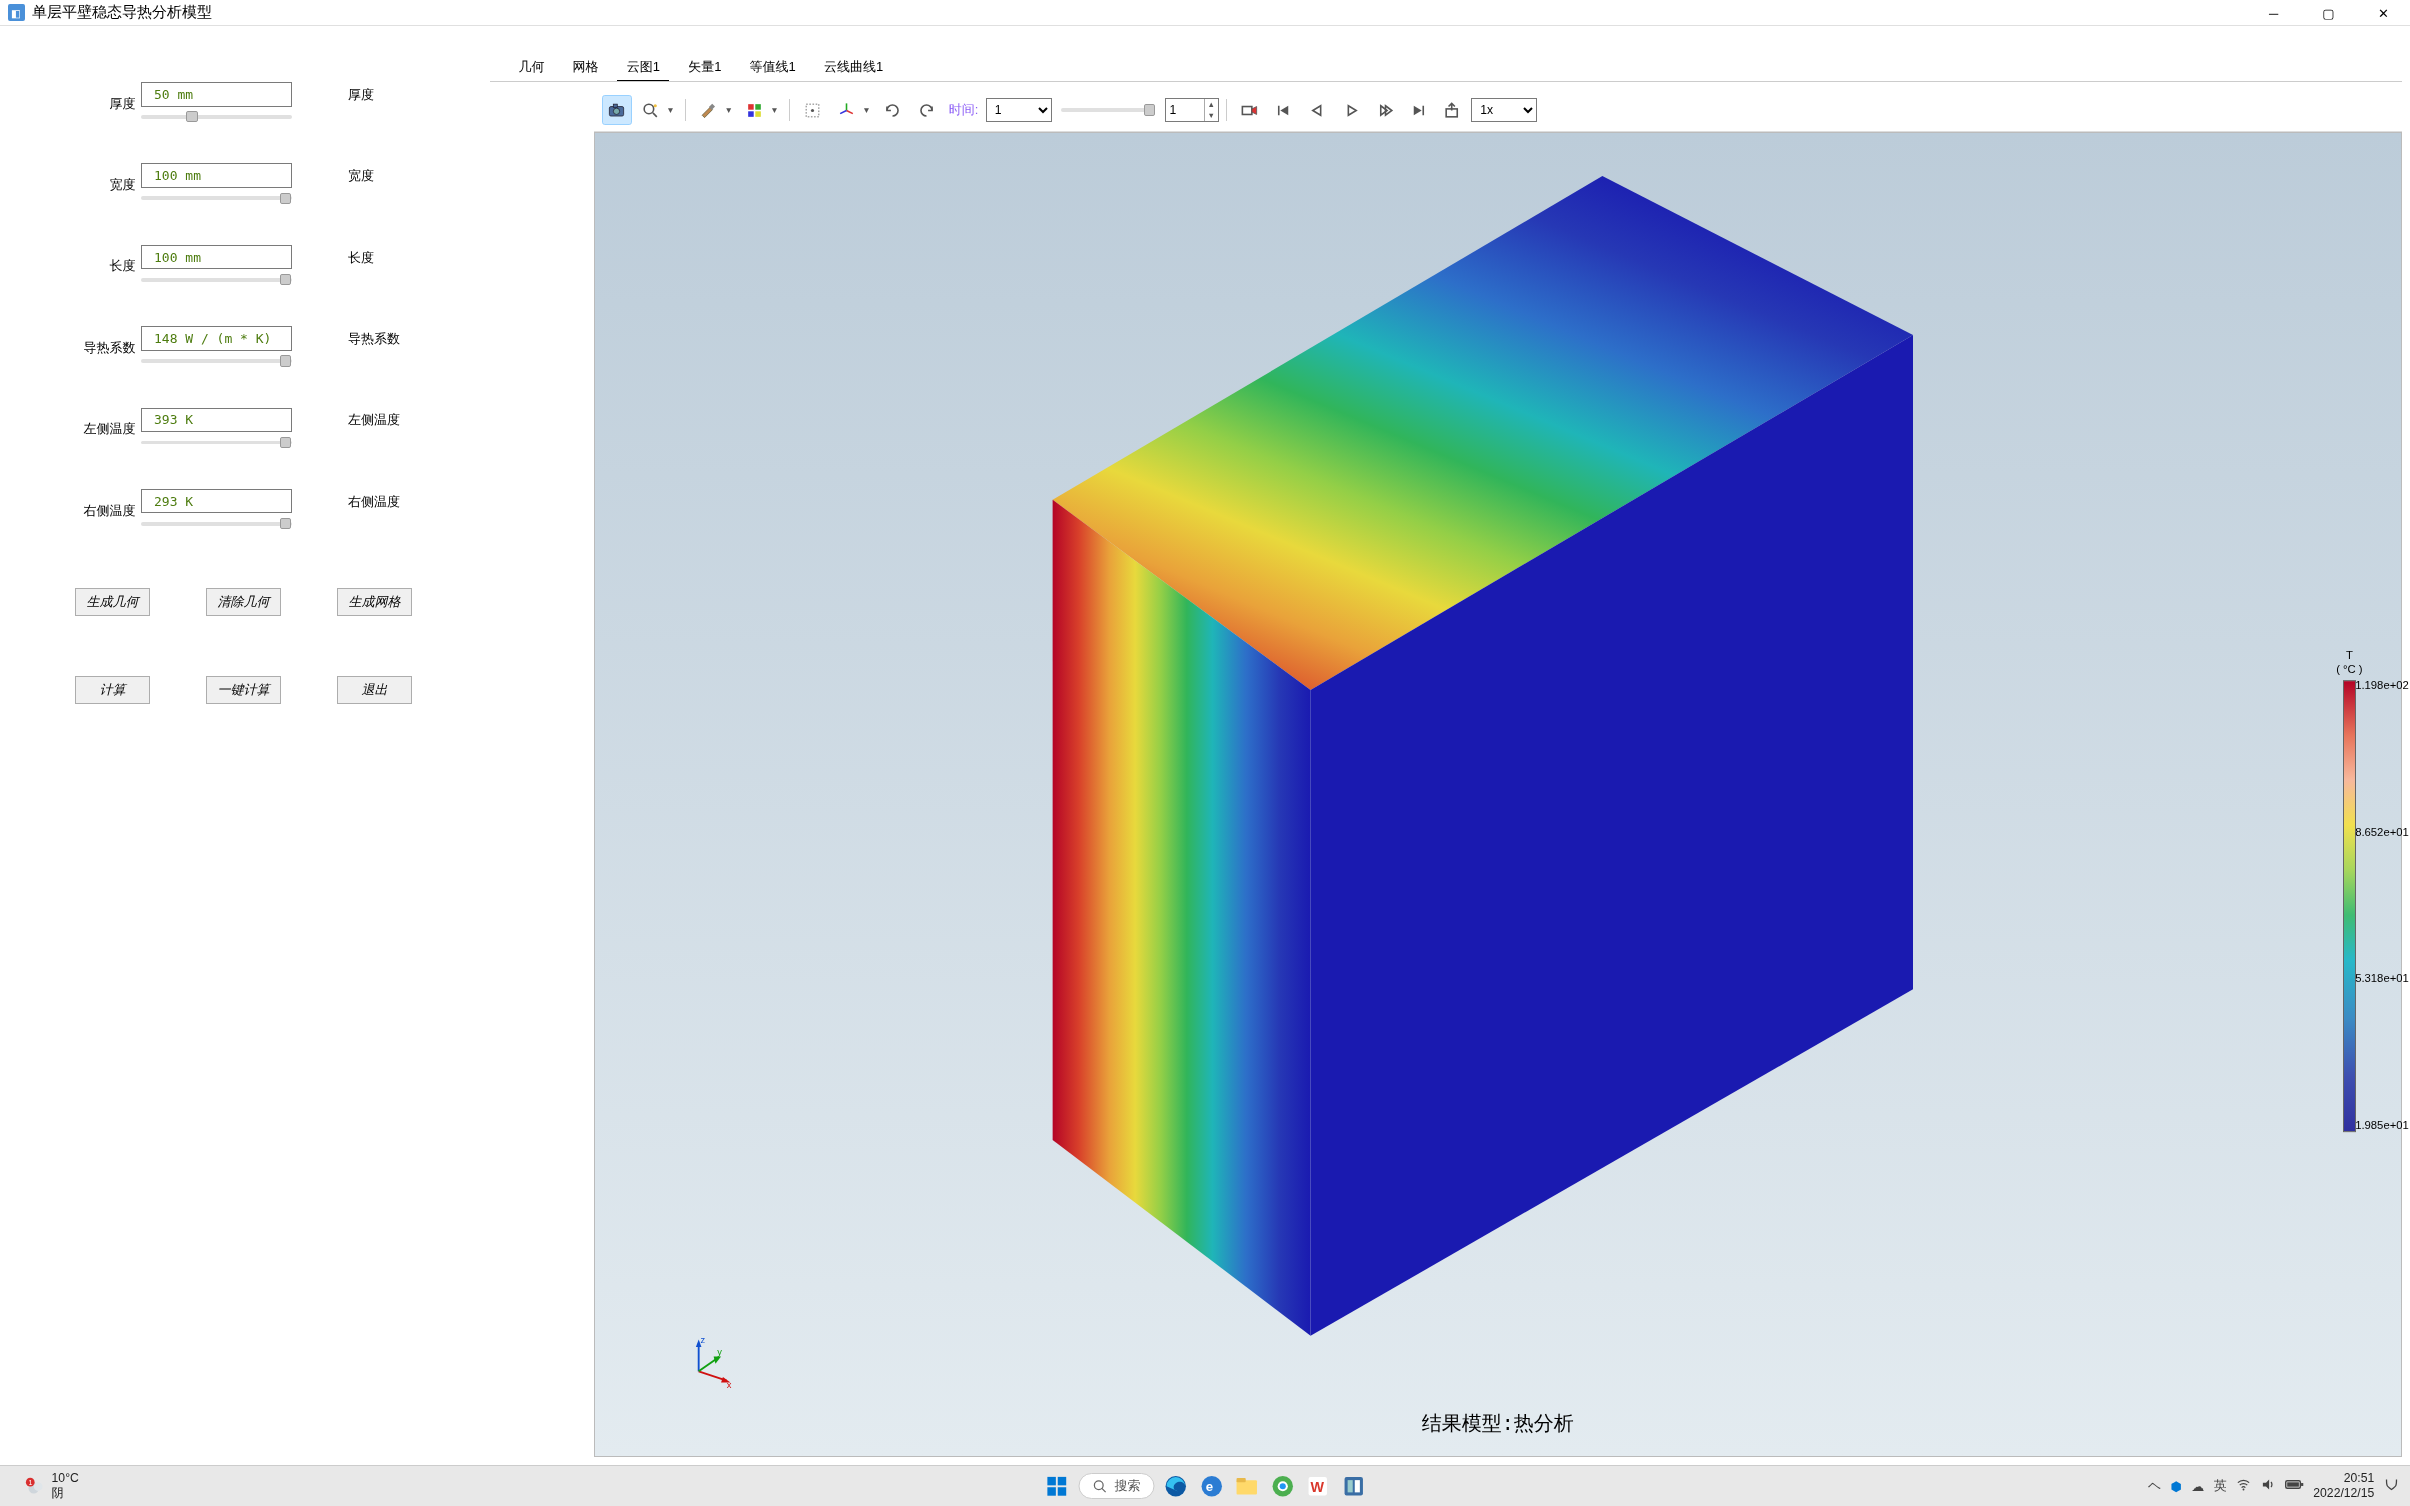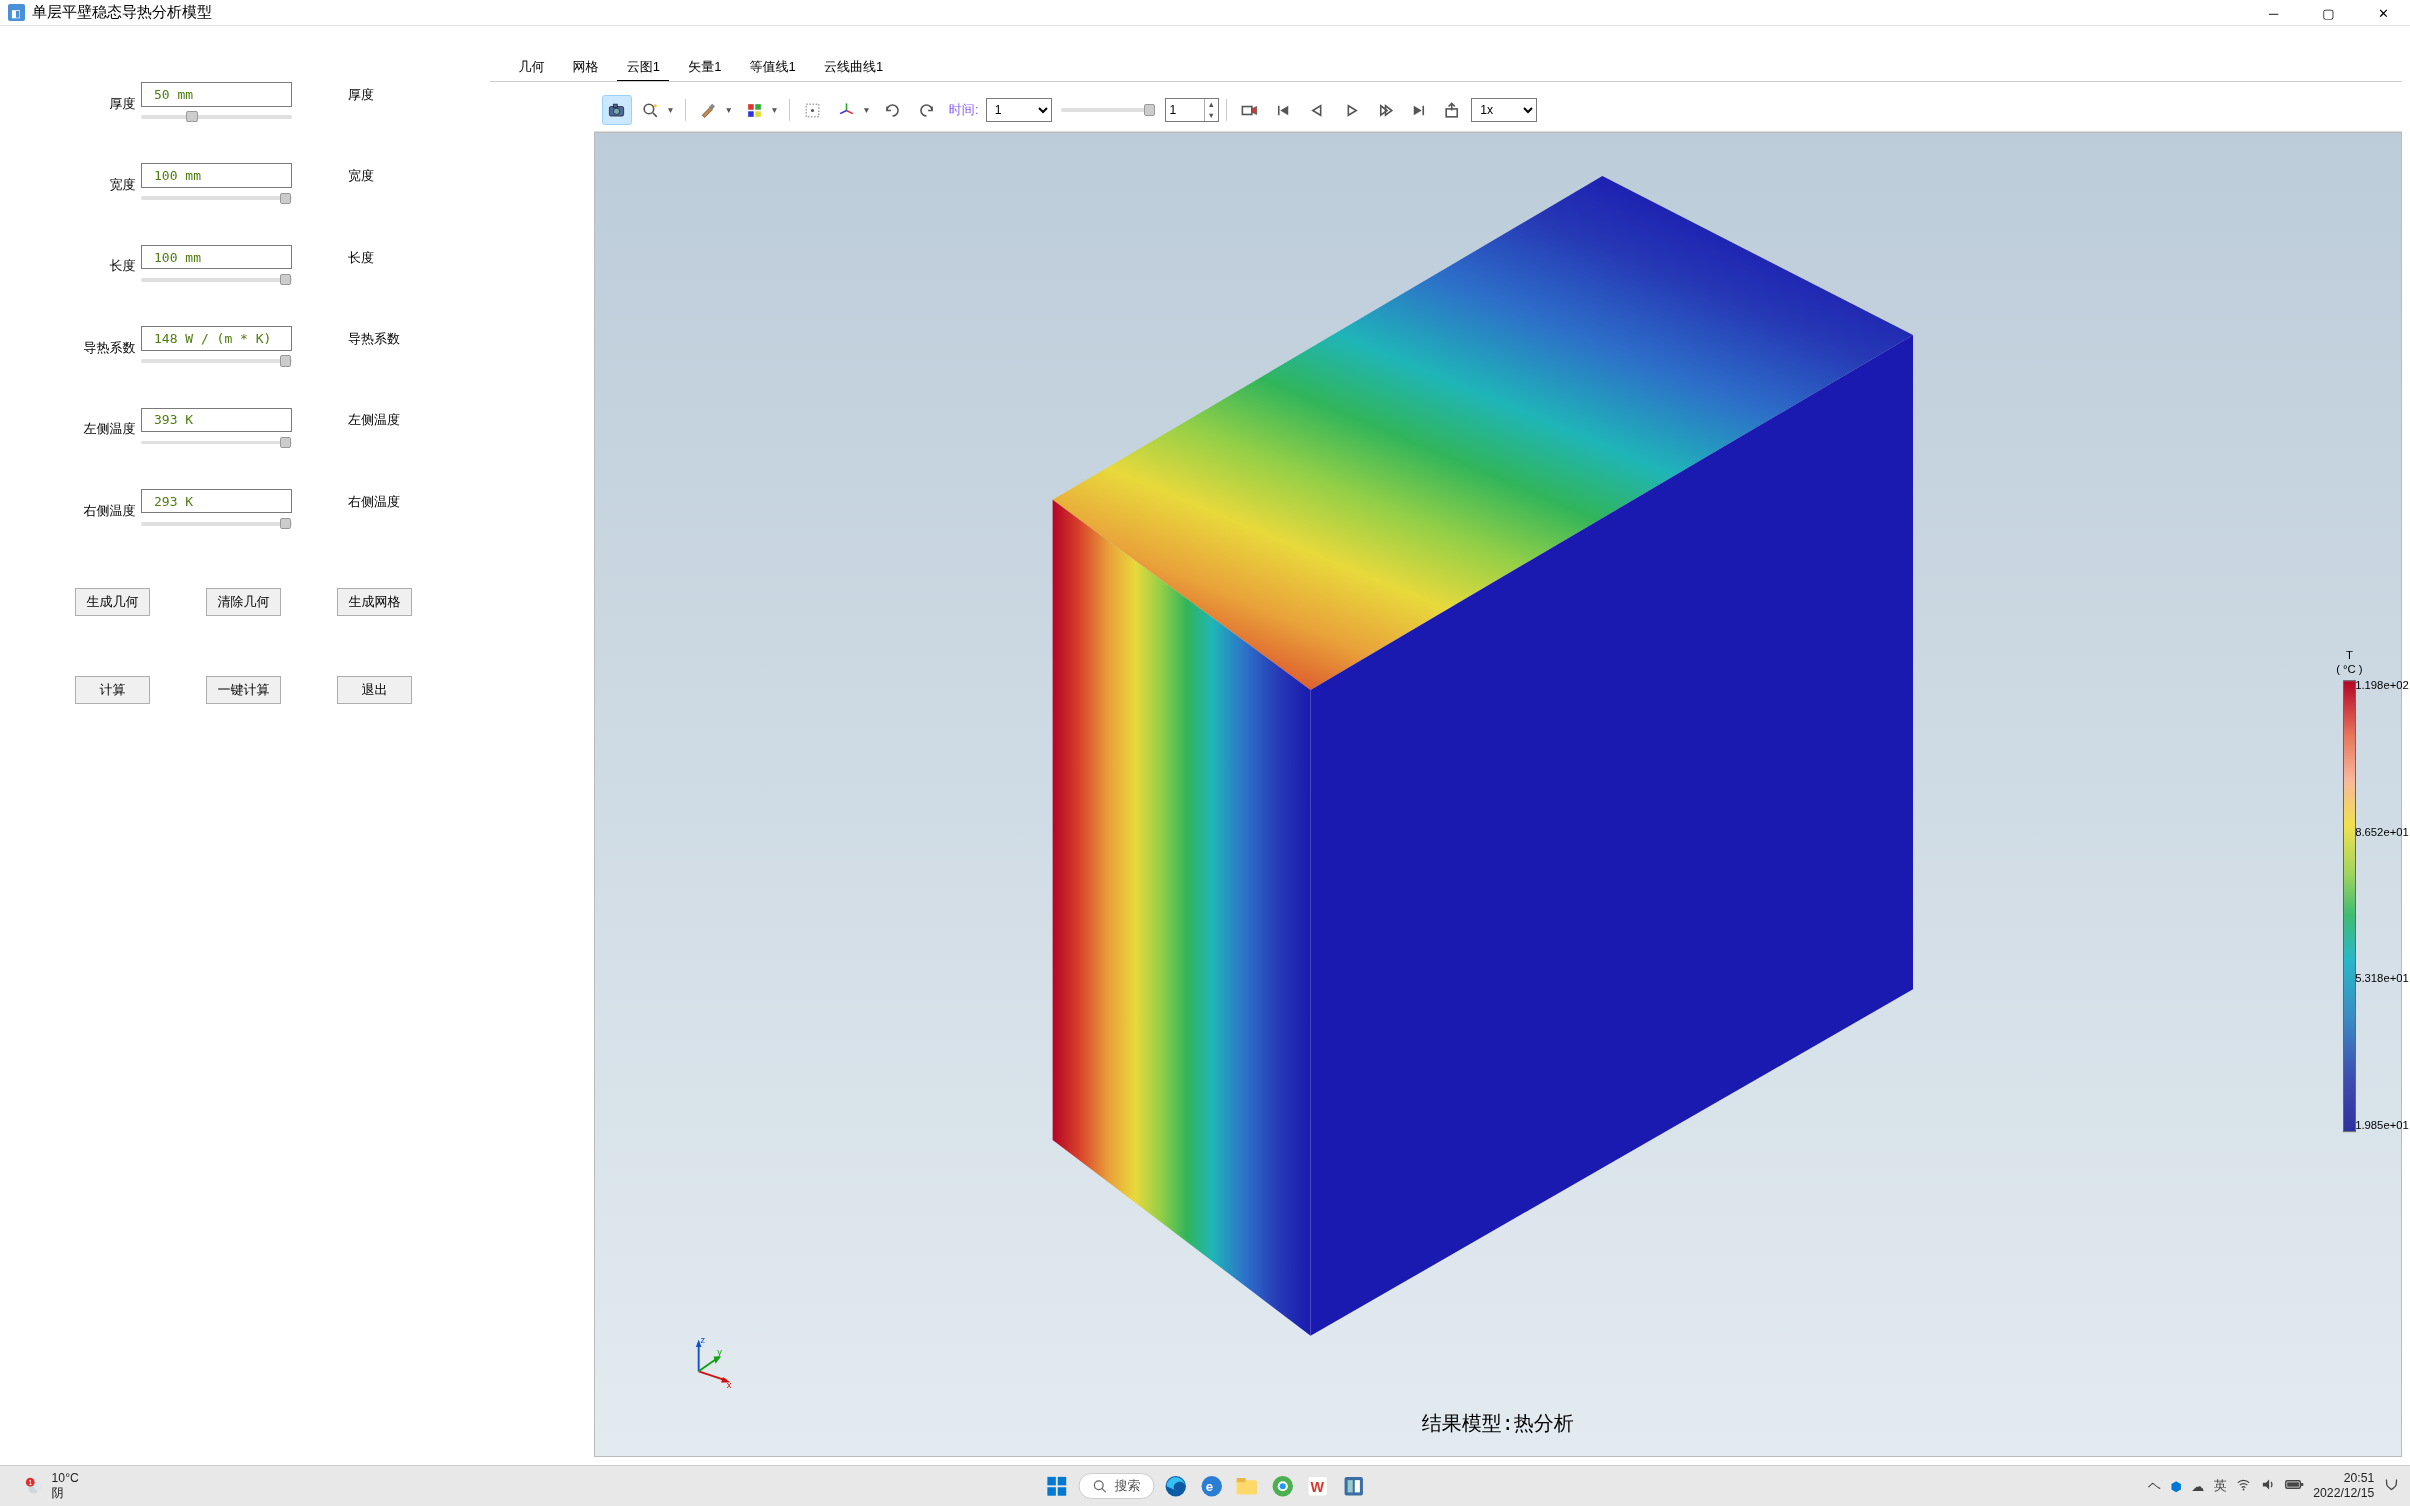--- a/index.html
+++ b/index.html
@@ -21,21 +21,21 @@
 .param-left { display: flex; align-items: center; }
 .param-label-left { width: 66px; text-align: right; font-size: 13px; color: #000; padding-right: 5.6px; }
 .param-input-wrap { display: flex; flex-direction: column; }
 .param-input { width: 151px; height: 24.5px; border: 0.9px solid #7a7a7a; background: #fff; font-size: 13px; padding: 0 12px; font-family: monospace; color:#4d7c0f;}
 .param-slider { width: 151px; height: 17px; position: relative; margin-top: 1.9px; }
 .param-slider .track { position: absolute; top: 6.6px; left: 0; right: 0; height: 3.8px; background: #e0e0e0; border-radius: 1.9px; }
 .param-slider .thumb { position: absolute; top: 2.8px; width: 11.3px; height: 11.3px; background: #ccc; border: 0.9px solid #999; border-radius: 1.9px; }
 .param-label-right { width: 113px; font-size: 13px; color: #000; padding-left: 56px; padding-top: 3.8px; }
 
 .button-row { display: flex; gap: 56px; margin-top: 56px; margin-left: 0;}
-.button-row button { width: 75px; height: 28px; background: #f0f0f0; border: 0.9px solid #adadad; font-size: 13px; cursor: pointer; }
+.button-row button { width: 75px; height: 28px; background: #f0f0f0; border: 0.9px solid #adadad; font-size: 13px; cursor: pointer; font-style: italic; }
 
 
 .right-content { flex: 1; display: flex; flex-direction: column; padding: 28px 9.4px 9.4px 0; }
 
 
 .tabs { display: flex; gap: 9.4px; padding-left: 19px; font-size: 13px; border-bottom: 0.9px solid #ccc; height:28px; align-items: flex-end;}
 .tabs .tab { padding: 3.8px 9.4px; cursor: pointer; color: #000; border-bottom: 1.9px solid transparent;}
 .tabs .tab.active { border-bottom: 1.9px solid #000; }
 
 

